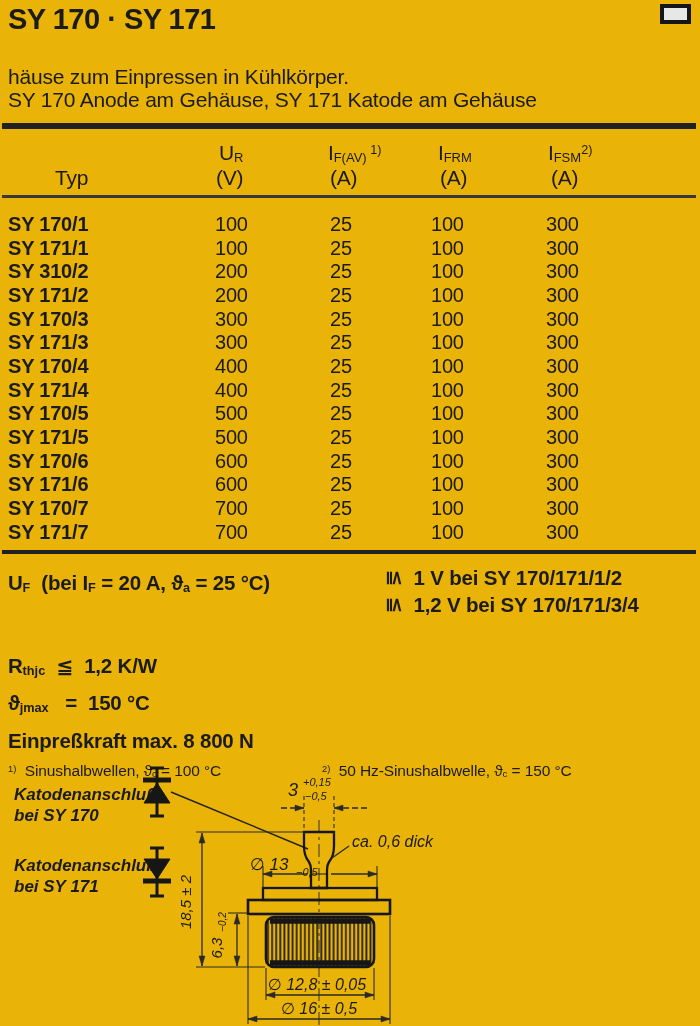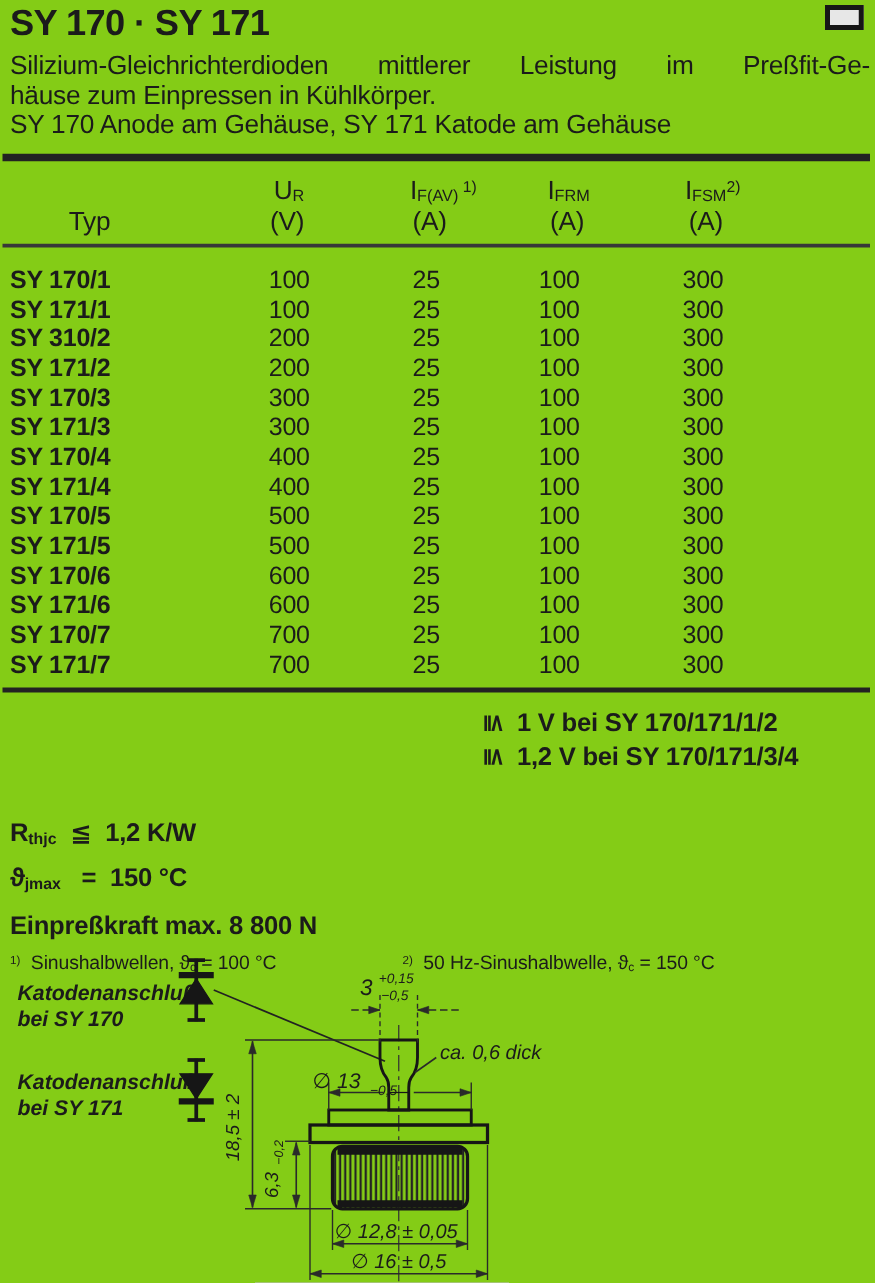--- a/index.html
+++ b/index.html
@@ -1,18 +1,18 @@
 <!DOCTYPE html>
 <html><head>
 <meta charset="utf-8">
 <style>
   html,body{margin:0;padding:0;background:#bfbfbf;}
   .page{
     position:relative;width:700px;height:1026px;margin:0 auto;
-    background:#84cc16;
+    background:#eab308;
     color:#1b1b1b;
     font-family:"Liberation Sans","DejaVu Sans",sans-serif;
     overflow:hidden;
   }
   .abs{position:absolute;white-space:pre-wrap;}
   .title{font-size:29px;font-weight:700;letter-spacing:-0.5px;}
   .cornerbox{position:absolute;left:660px;top:4px;width:23px;height:12px;border:4.5px solid #161616;background:#e7e7e7;}
   .intro{font-size:21px;line-height:24px;letter-spacing:-0.2px;width:688px;}
   .just{text-align:justify;text-align-last:justify;}
   .rule{position:absolute;left:2px;width:694px;background:#222;}
@@ -31,21 +31,20 @@
   svg text{fill:#1b1b1b;font-family:"Liberation Sans","DejaVu Sans",sans-serif;font-style:italic;}
 </style>
 </head>
 <body>
 
 <div class="page">
 
   <div class="abs title" style="left:8px;top:3px;">SY 170 · SY 171</div>
   <div class="cornerbox"></div>
 
-  <div class="abs intro just" style="left:8px;top:41px;">Silizium-Gleichrichterdioden mittlerer Leistung im Preßfit-Ge-</div>
   <div class="abs intro" style="left:8px;top:65px;">häuse zum Einpressen in Kühlkörper.</div>
   <div class="abs intro" style="left:8px;top:88px;">SY 170 Anode am Gehäuse, SY 171 Katode am Gehäuse</div>
 
   <div class="rule" style="top:123px;height:6px;"></div>
   <div class="rule" style="top:195px;height:2.5px;background:#383838;"></div>
   <div class="rule" style="top:550px;height:3.5px;"></div>
 
   <div>
     <div class="abs th" style="left:8px;top:166px;margin-left:47px;">Typ</div>
     <div class="abs th" style="left:219px;top:141px;">U<sub>R</sub></div>
@@ -152,20 +151,21 @@
       </div>
     <div class="trow" style="top:521px">
         <span class="c0">SY 171/7</span>
         <span class="c1">700</span>
         <span class="c2">25</span>
         <span class="c3">100</span>
         <span class="c4">300</span>
       </div>
   </div>
 
+  <div class="abs spec" style="left:8px;top:571px;">U<sub>F</sub>  (bei I<sub>F</sub> = 20 A, ϑ<sub>a</sub> = 25 °C)</div>
   <div class="abs spec" style="left:388px;top:566px;"><span class="rel">≦</span><span>1 V bei SY 170/171/1/2</span></div>
   <div class="abs spec" style="left:388px;top:593px;"><span class="rel">≦</span><span>1,2 V bei SY 170/171/3/4</span></div>
 
   <div class="abs spec" style="left:8px;top:654px;">R<sub>thjc</sub>  ≦  1,2 K/W</div>
   <div class="abs spec" style="left:8px;top:691px;">ϑ<sub>jmax</sub>   =  150 °C</div>
   <div class="abs spec" style="left:8px;top:729px;">Einpreßkraft max. 8 800 N</div>
 
   <div class="abs fn" style="left:8px;top:762px;"><sup>1)</sup>  Sinushalbwellen, ϑ<sub>c</sub> = 100 °C</div>
   <div class="abs fn" style="left:322px;top:762px;"><sup>2)</sup>  50 Hz-Sinushalbwelle, ϑ<sub>c</sub> = 150 °C</div>
 

